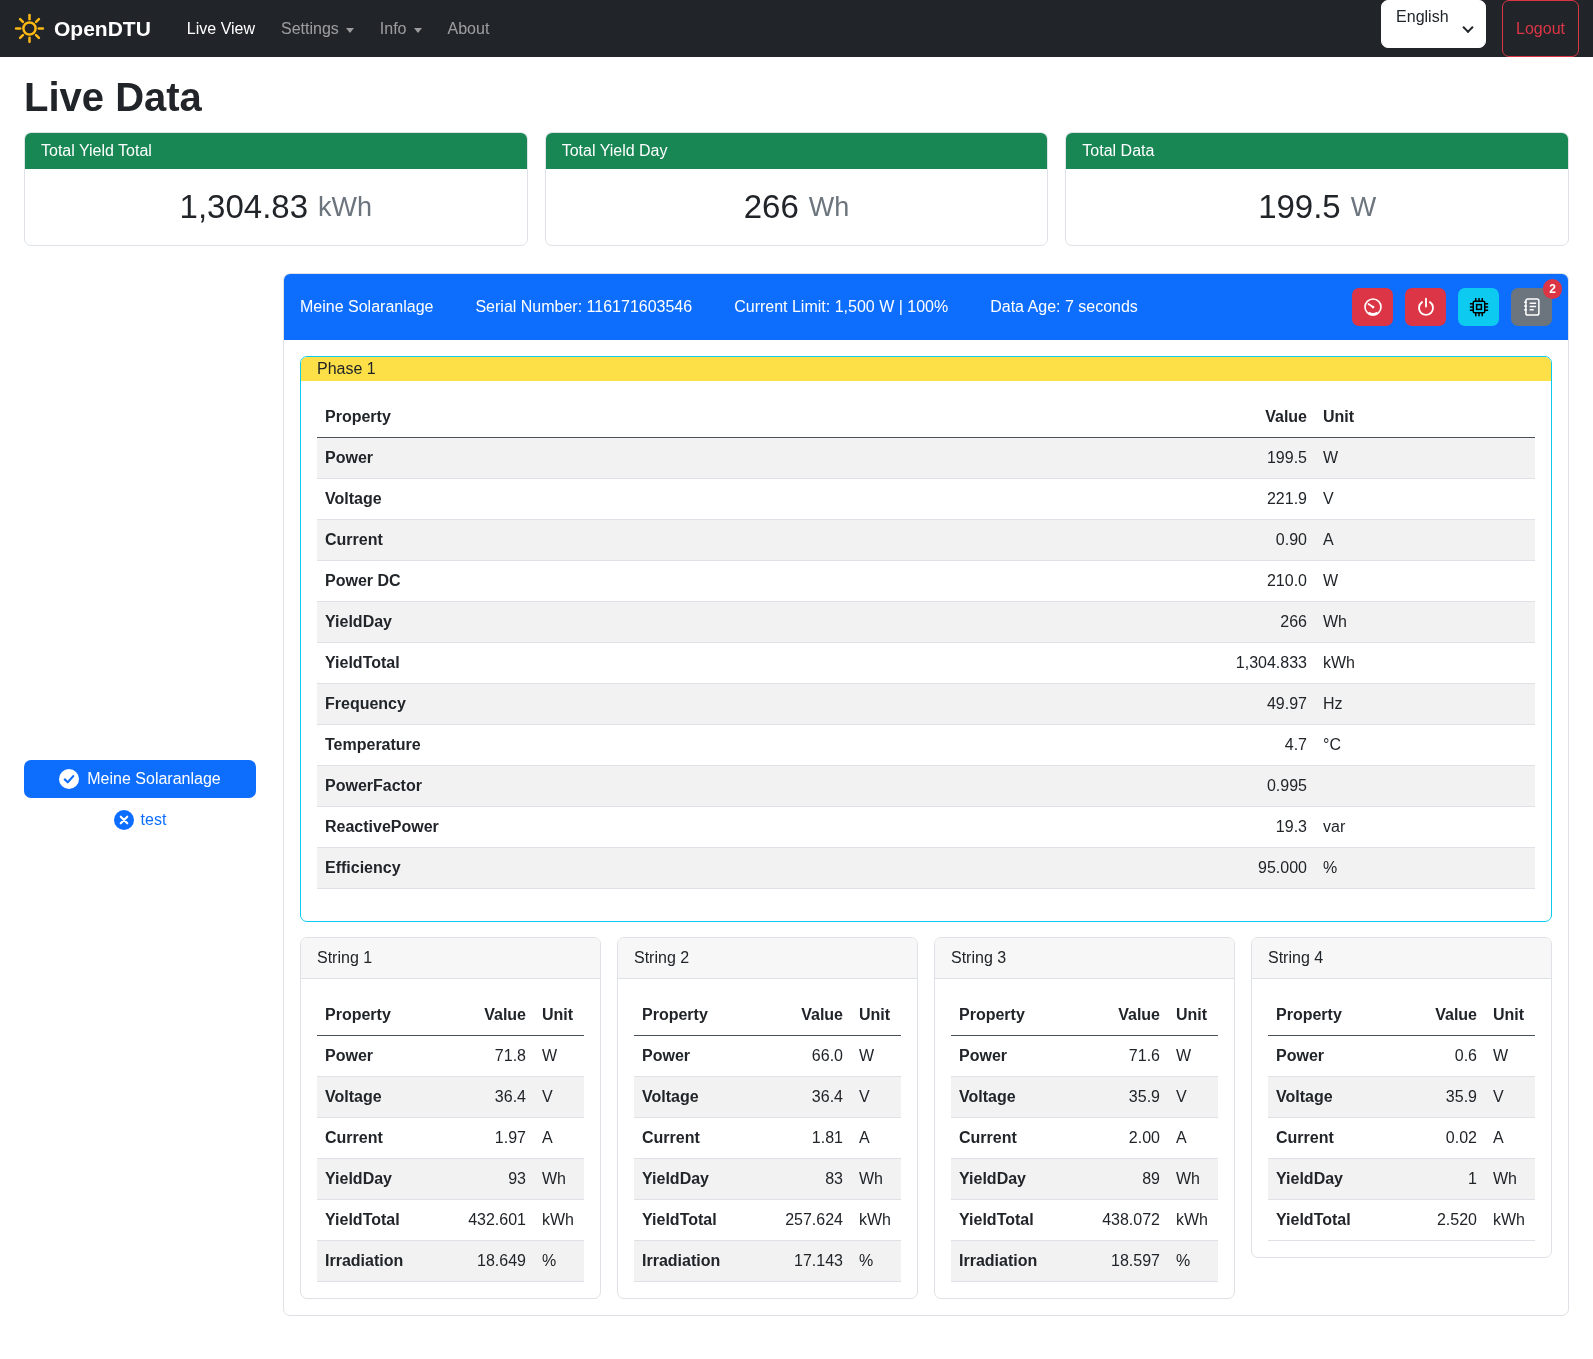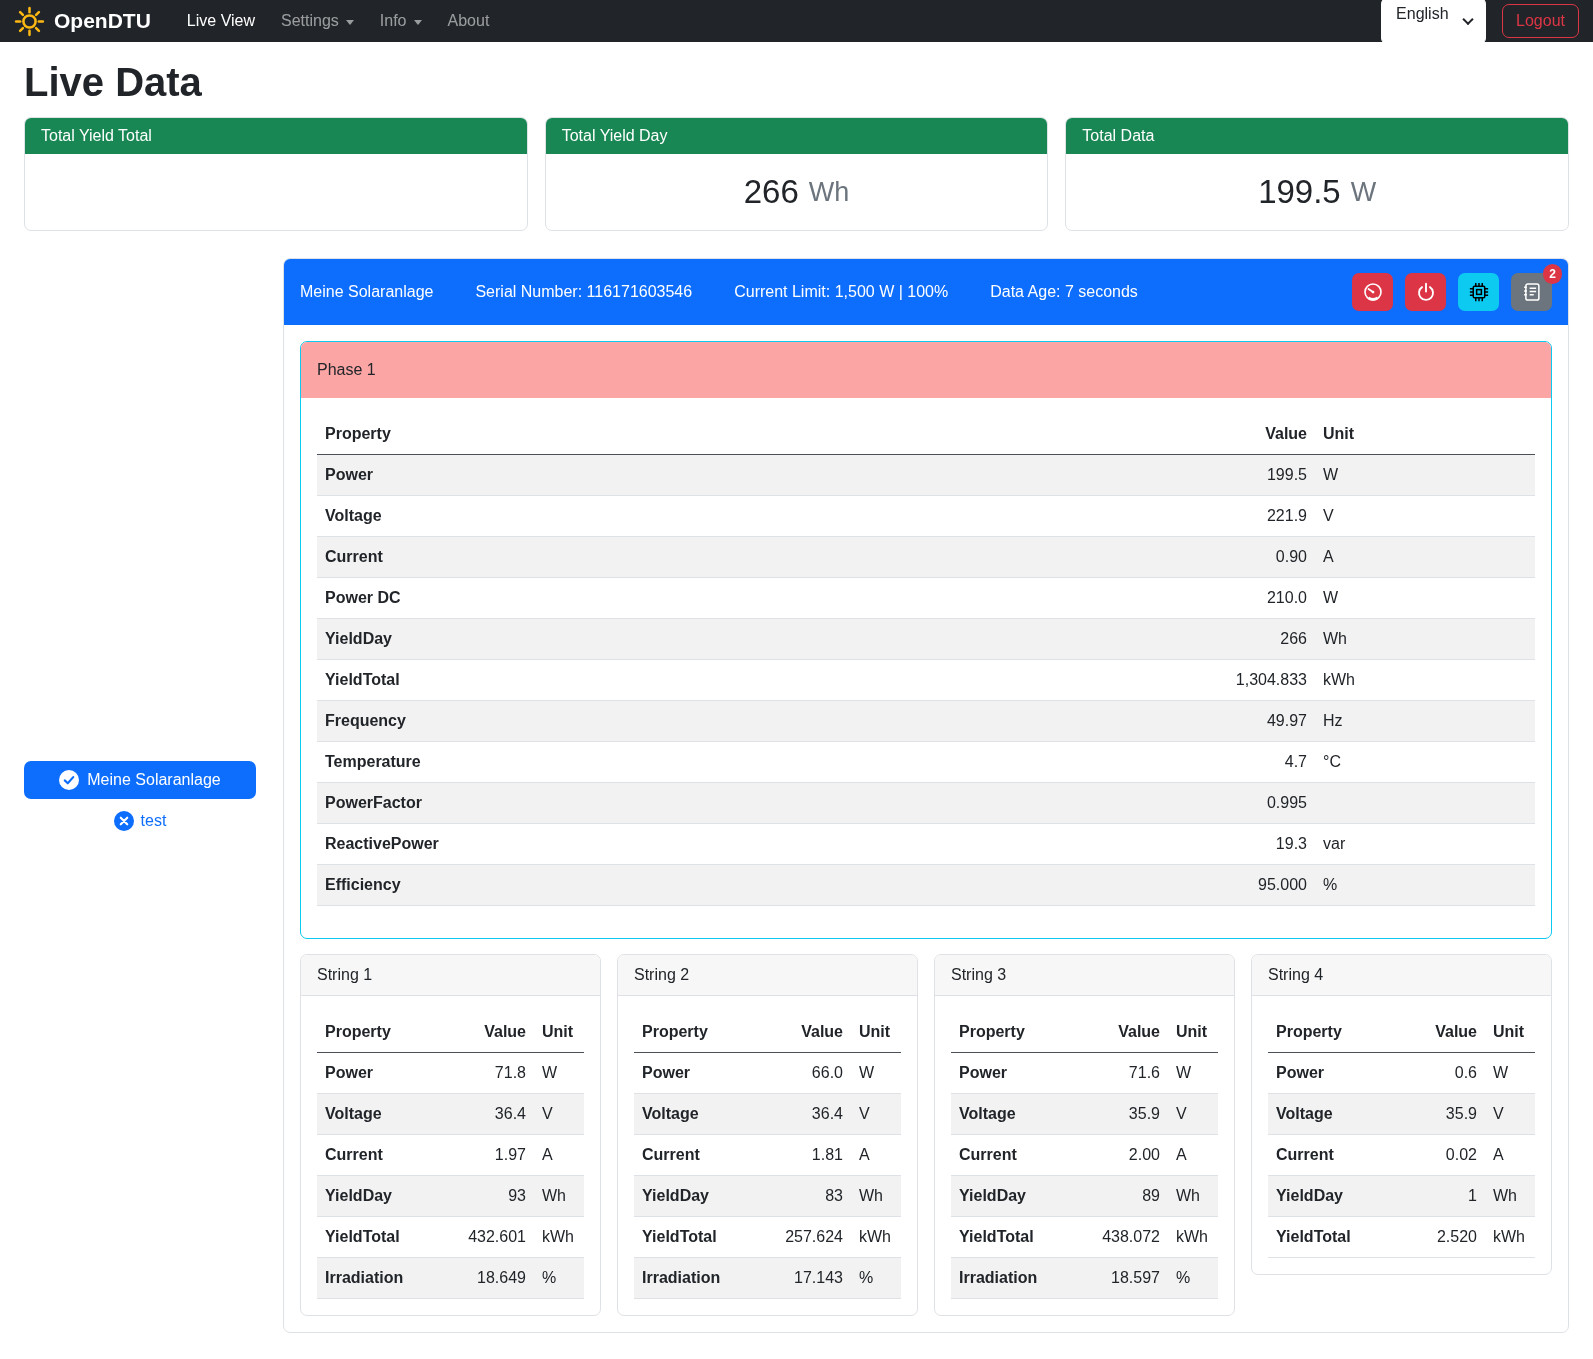--- a/index.html
+++ b/index.html
@@ -6,24 +6,23 @@
   body {
     margin: 0;
     font-family: "Liberation Sans", sans-serif;
     color: #212529;
     background: #fff;
     font-size: 16px;
   }
 
   
   .navbar {
-    height: 42px;
+    height: 57px;
     background: #212529;
     display: flex;
-    align-items: center;
     padding: 0 14px;
   }
   .brand {
     display: flex; align-items: center; gap: 9px;
     color: #fff; font-size: 21px; font-weight: 700;
     margin-right: 26px; cursor: pointer;
   }
   .nav-links { display: flex; align-items: center; gap: 6px; flex: 1; }
   .nav-link {
     color: rgba(255,255,255,.55);
@@ -114,21 +113,21 @@
   .btn-badge {
     position: absolute; top: -9px; right: -10px;
     background: #dc3545; color: #fff; font-size: 12px; line-height: 12px;
     padding: 4px 6px; border-radius: 50rem; font-weight: 700;
   }
   .inverter-body { padding: 16px; }
 
   
   .phase-panel { border: 1px solid #0dcaf0; border-radius: 7px; margin-bottom: 15px; }
   .phase-header {
-    background: #fca5a5; color: #212529; padding: 16px 16px; line-height: 24px;
+    background: #fde047; color: #212529; padding: 0 16px; line-height: 24px;
     border-radius: 6px 6px 0 0;
   }
   .phase-body { padding: 16px; }
 
   
   table { width: 100%; border-collapse: collapse; font-size: 16px; margin-bottom: 16px; }
   th, td { padding: 8px; line-height: 24px; text-align: left; }
   thead th { font-weight: 700; border-bottom: 1px solid #495057; }
   tbody td { border-bottom: 1px solid #dee2e6; }
   tbody td:first-child { font-weight: 700; }
@@ -194,20 +193,24 @@
   <button class="logout-btn">Logout</button>
 </nav>
 
 <div class="container">
 
   <h1 class="page-title">Live Data</h1>
 
   <div class="summary-row">
     <div class="summary-card">
       <div class="card-header">Total Yield Total</div>
+      <div class="card-body">
+        <span class="summary-value">1,304.83</span>
+        <span class="summary-unit">kWh</span>
+      </div>
     </div>
     <div class="summary-card">
       <div class="card-header">Total Yield Day</div>
       <div class="card-body">
         <span class="summary-value">266</span>
         <span class="summary-unit">Wh</span>
       </div>
     </div>
     <div class="summary-card">
       <div class="card-header">Total Data</div>

